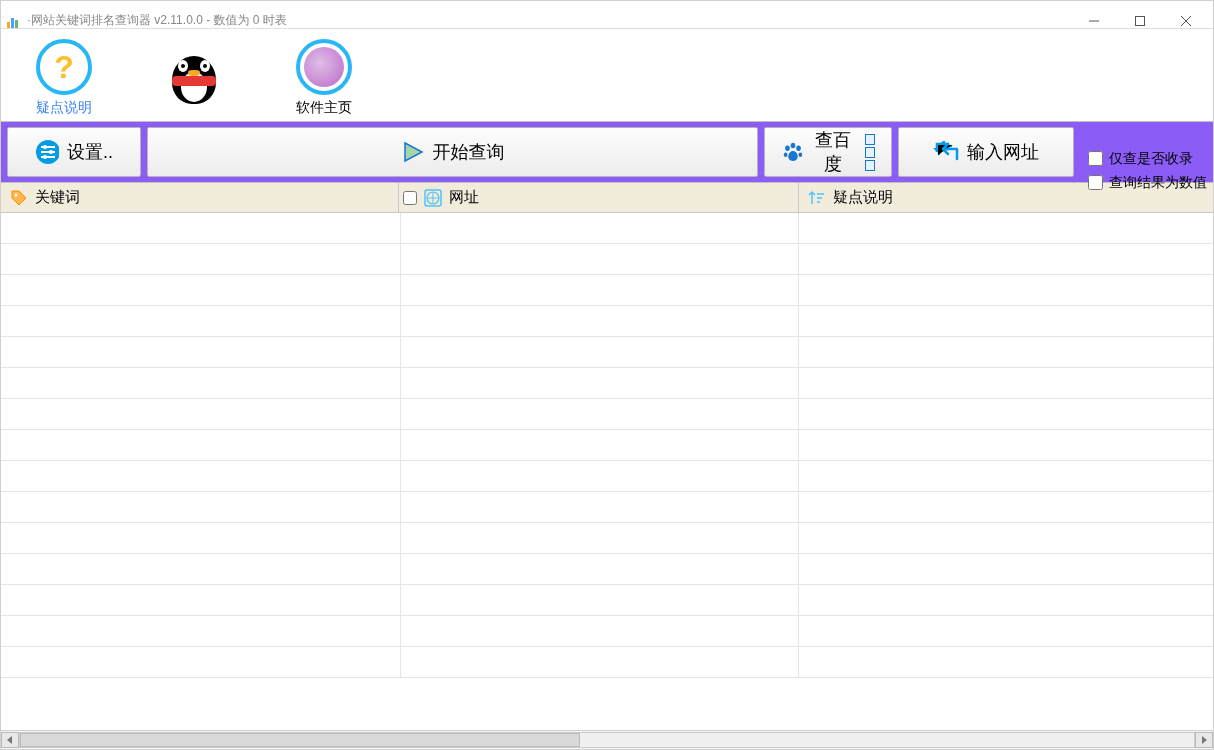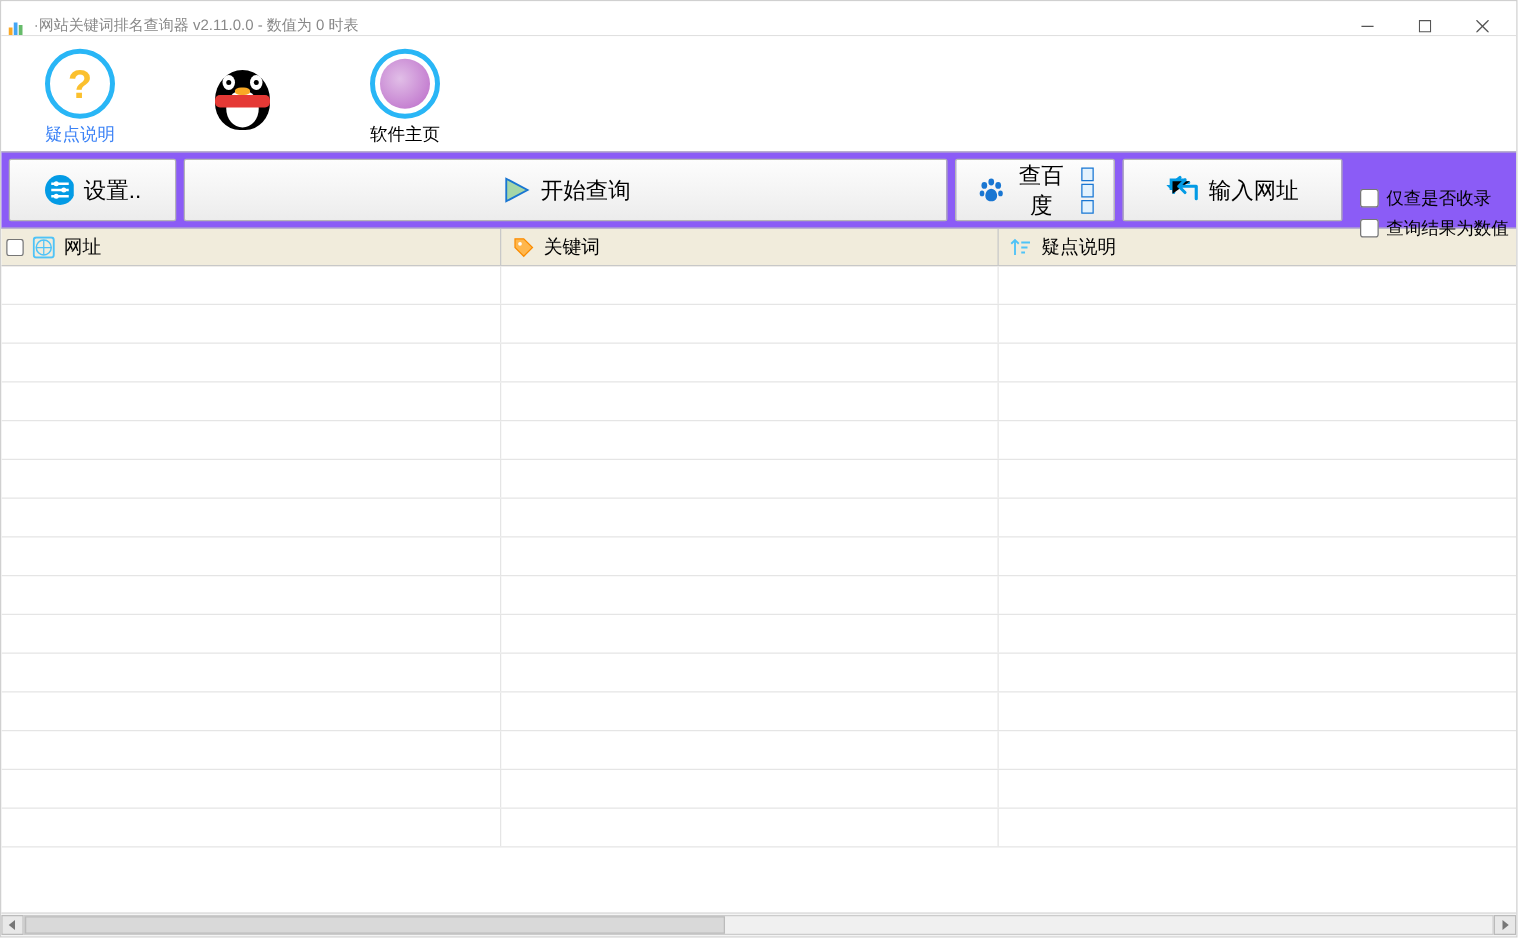--- a/index.html
+++ b/index.html
@@ -336,40 +336,40 @@
     </label>
     <label class="check-row">
       <input type="checkbox" style="">
       <span>查询结果为数值</span>
     </label>
   </div>
 </div>
 
 <div class="table-wrap">
   <div class="thead">
+    <div class="th th2">
+      <span class="th-icon">
+        <svg width="18" height="18">
+            <path d="M2 2 H9 L16 9 L9 16 L2 9 Z" fill="#ffb74d" stroke="#fb8c00" stroke-width="1"></path>
+            <circle cx="6" cy="6" r="1.5" fill="#fff"></circle>
+          </svg>
+      </span>
+      <span>关键词</span>
+    </div>
     <div class="th th1">
       <input type="checkbox" style="">
       <span class="th-icon">
         <svg width="18" height="18">
             <rect x="1" y="1" width="16" height="16" rx="2" fill="none" stroke="#4fc3f7" stroke-width="1.5"></rect>
             <circle cx="9" cy="9" r="6" fill="none" stroke="#4fc3f7" stroke-width="1.2"></circle>
             <line x1="3" y1="9" x2="15" y2="9" stroke="#4fc3f7"></line>
             <line x1="9" y1="3" x2="9" y2="15" stroke="#4fc3f7"></line>
           </svg>
       </span>
       <span>网址</span>
-    </div>
-    <div class="th th2">
-      <span class="th-icon">
-        <svg width="18" height="18">
-            <path d="M2 2 H9 L16 9 L9 16 L2 9 Z" fill="#ffb74d" stroke="#fb8c00" stroke-width="1"></path>
-            <circle cx="6" cy="6" r="1.5" fill="#fff"></circle>
-          </svg>
-      </span>
-      <span>关键词</span>
     </div>
     <div class="th th3">
       <span class="th-icon">
         <svg width="18" height="18">
             <g stroke="#4fc3f7" stroke-width="1.5">
               <line x1="4" y1="15" x2="4" y2="3"></line>
               <polyline points="1,6 4,3 7,6" fill="none"></polyline>
               <line x1="9" y1="5" x2="16" y2="5"></line>
               <line x1="9" y1="9" x2="14" y2="9"></line>
               <line x1="9" y1="13" x2="12" y2="13"></line>

